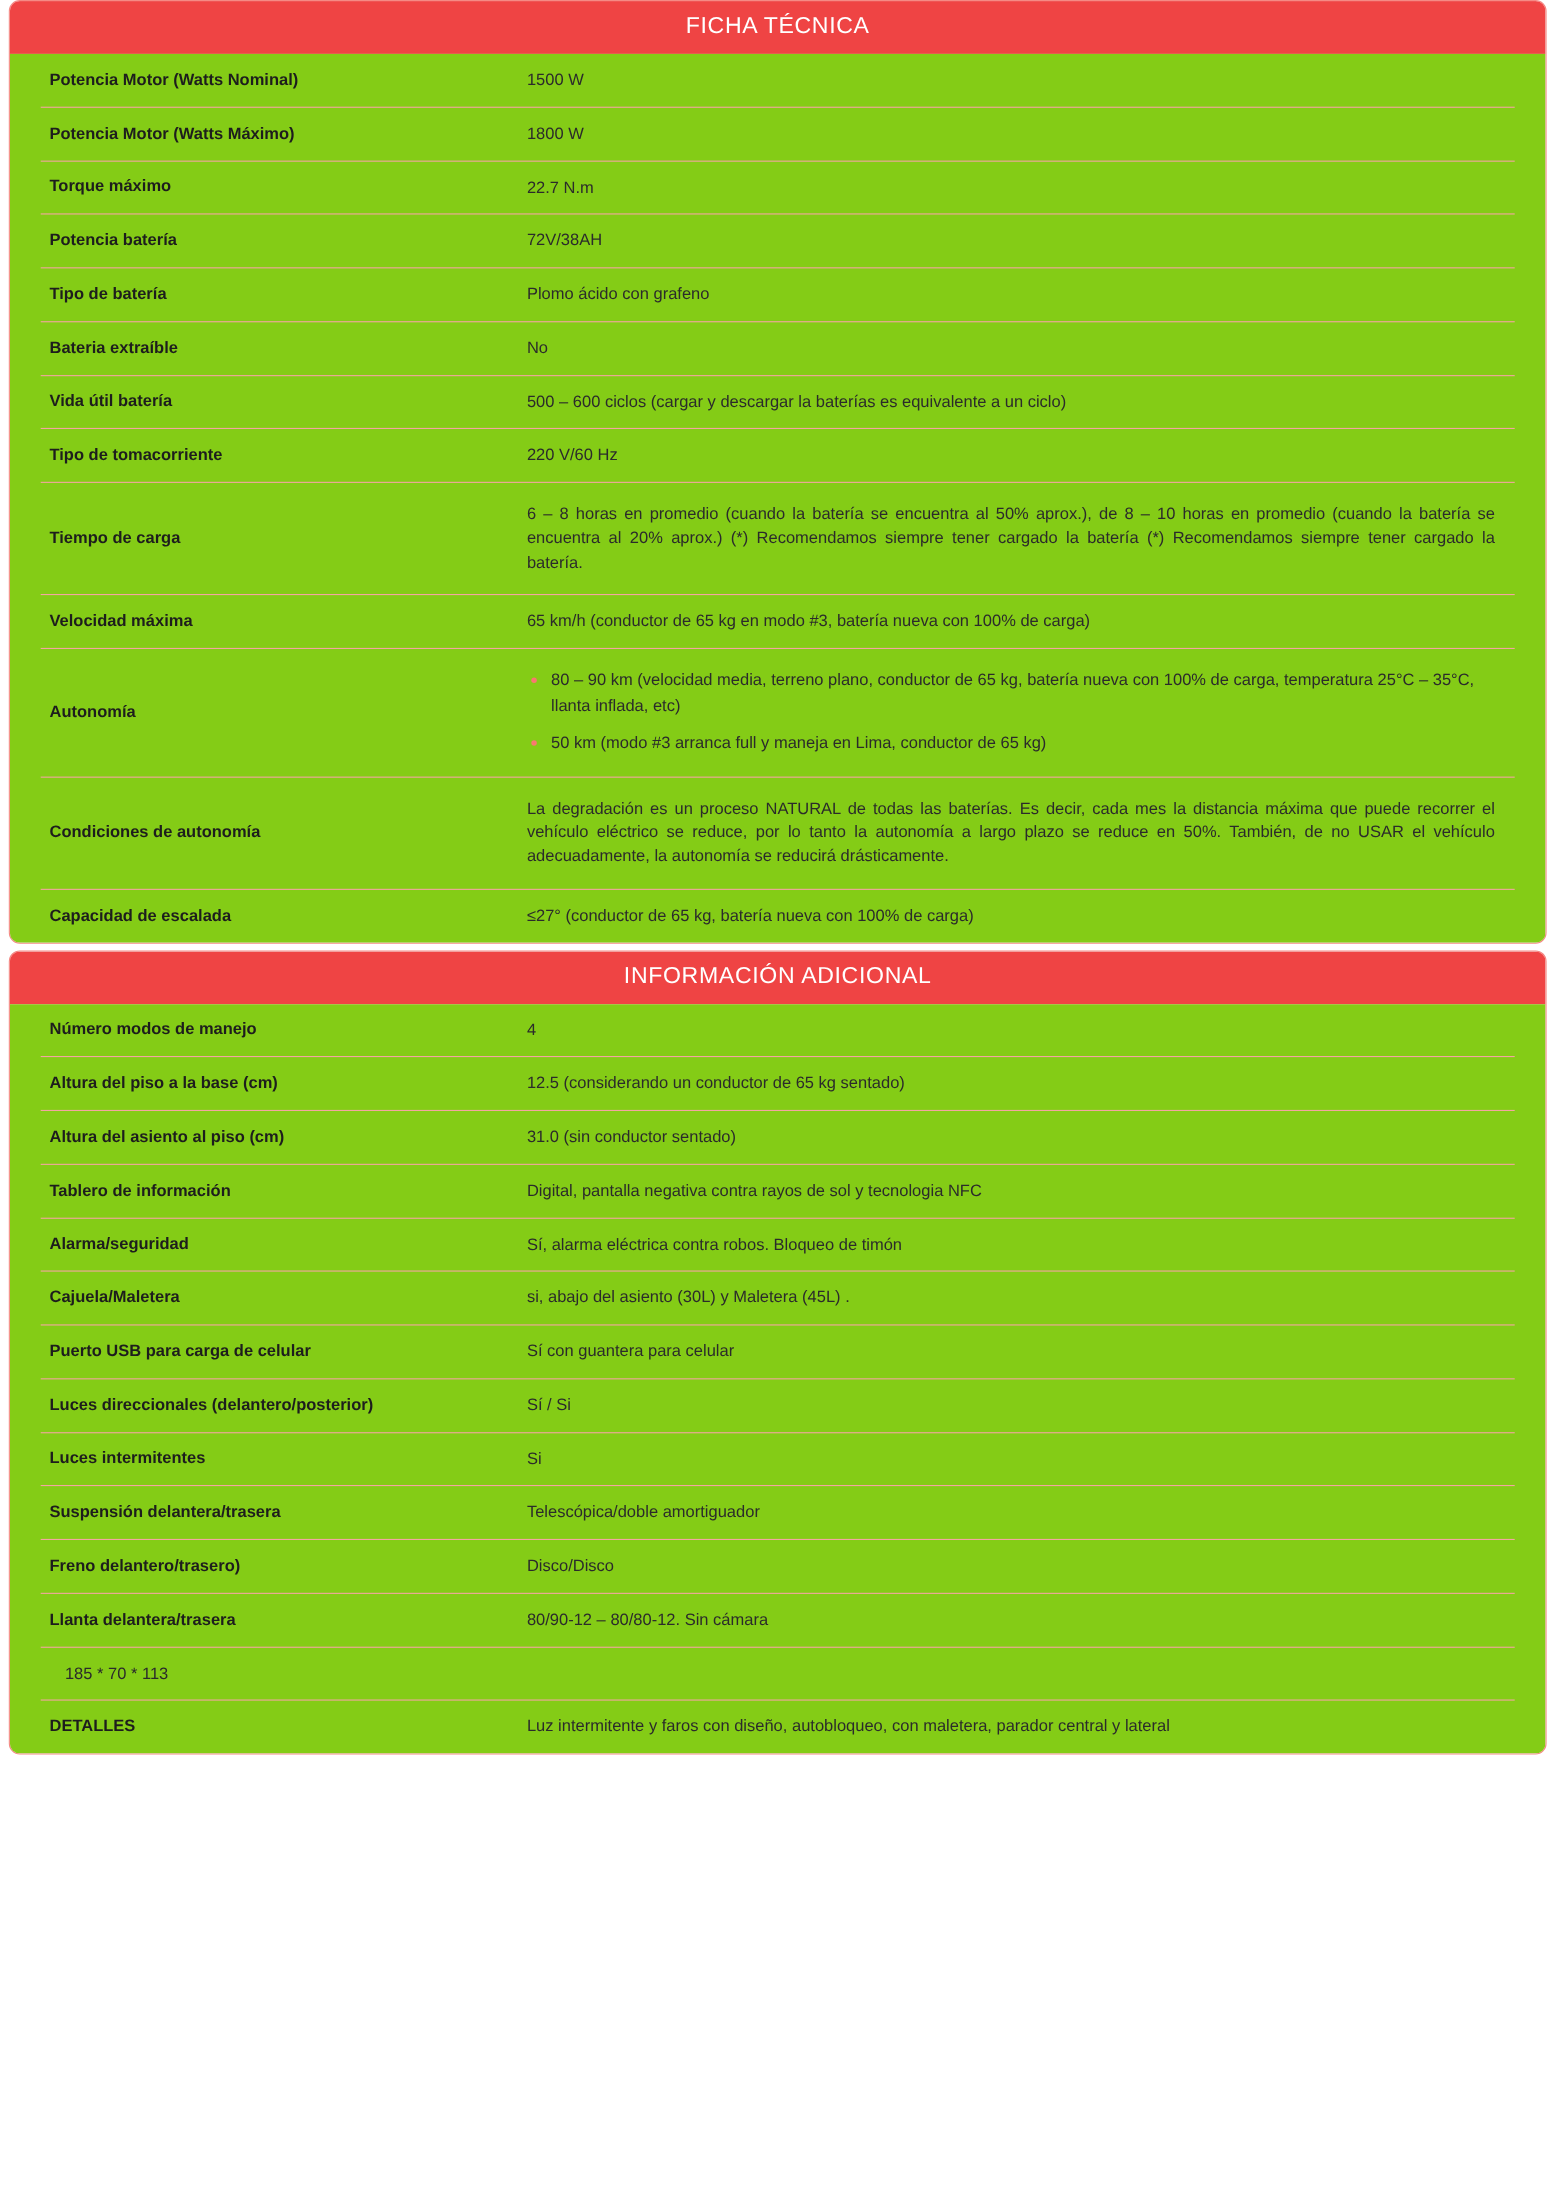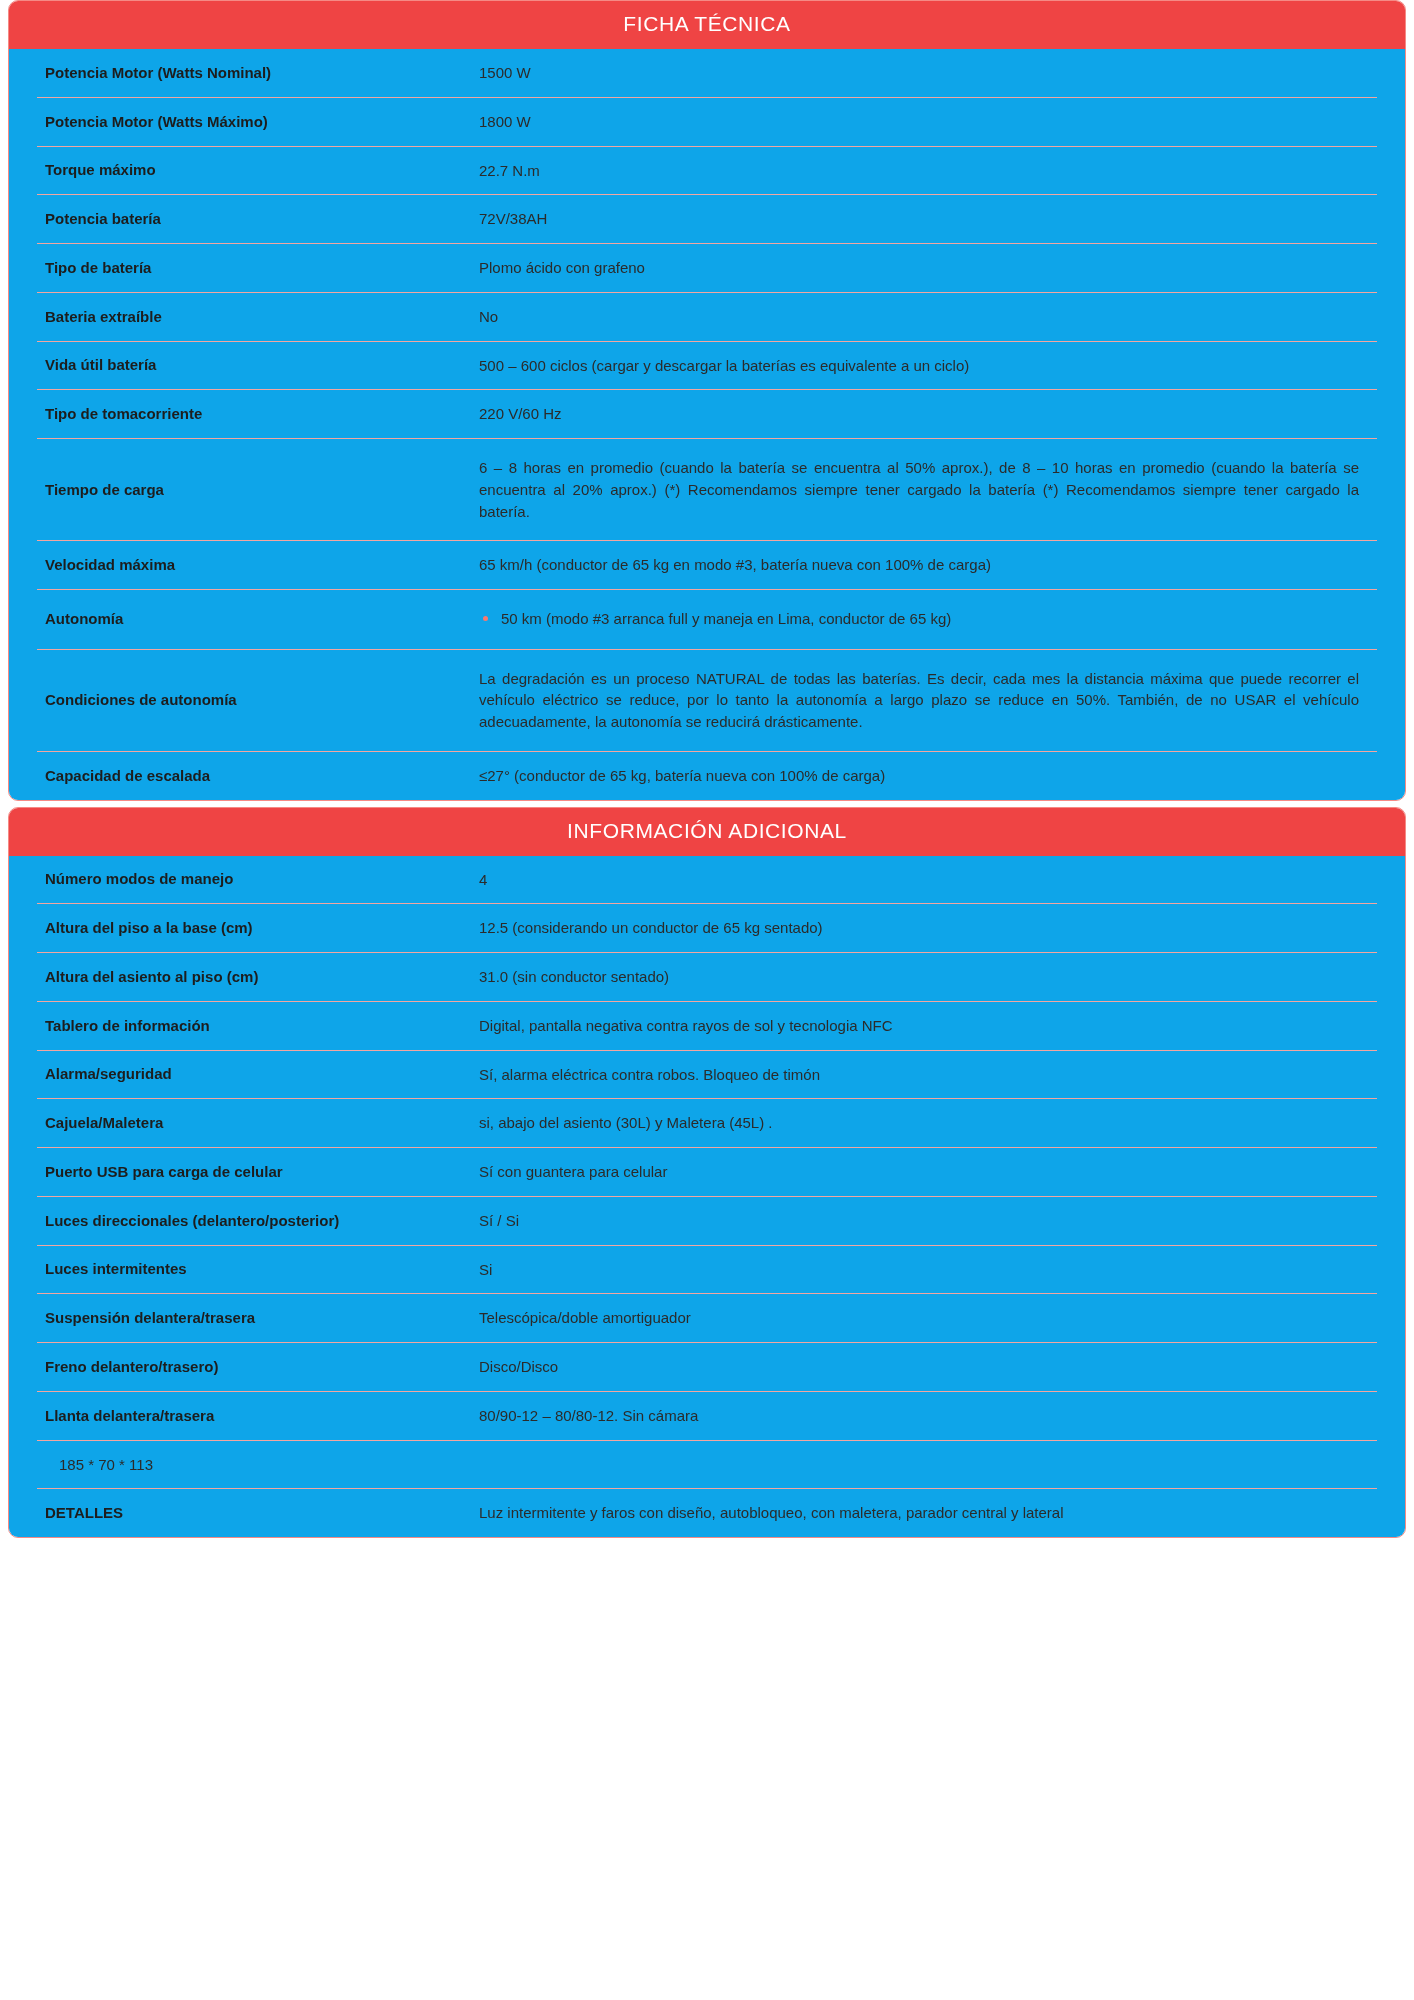--- a/index.html
+++ b/index.html
@@ -34,21 +34,21 @@
     background: #ef4444;
     color: #ffffff;
     text-align: center;
     font-size: 21px;
     letter-spacing: 0.6px;
     padding: 11px 0 13px 0;
     font-weight: 400;
   }
 
   .spec-body {
-    background: #0ea5e9;
+    background: #84cc16;
     padding: 0 28px;
   }
 
   .spec-row {
     display: flex;
     align-items: stretch;
     border-bottom: 1px solid #f3a6a1;
   }
   .spec-row:last-child {
     border-bottom: none;
@@ -190,20 +190,21 @@
           <div class="spec-row">
             <div class="spec-label">Velocidad máxima</div>
             <div class="spec-value">
               <p>65 km/h (conductor de 65 kg en modo #3, batería nueva con 100% de carga)</p>
             </div>
           </div>
           <div class="spec-row tall">
             <div class="spec-label">Autonomía</div>
             <div class="spec-value">
               <ul class="bullets">
+                <li>80 – 90 km (velocidad media, terreno plano, conductor de 65 kg, batería nueva con 100% de carga, temperatura 25°C – 35°C, llanta inflada, etc)</li>
                 <li>50 km (modo #3 arranca full y maneja en Lima, conductor de 65 kg)</li>
               </ul>
             </div>
           </div>
           <div class="spec-row tall">
             <div class="spec-label">Condiciones de autonomía</div>
             <div class="spec-value justify">
               <p>La degradación es un proceso NATURAL de todas las baterías. Es decir, cada mes la distancia máxima que puede recorrer el vehículo eléctrico se reduce, por lo tanto la autonomía a largo plazo se reduce en 50%. También, de no USAR el vehículo adecuadamente, la autonomía se reducirá drásticamente.</p>
             </div>
           </div>

